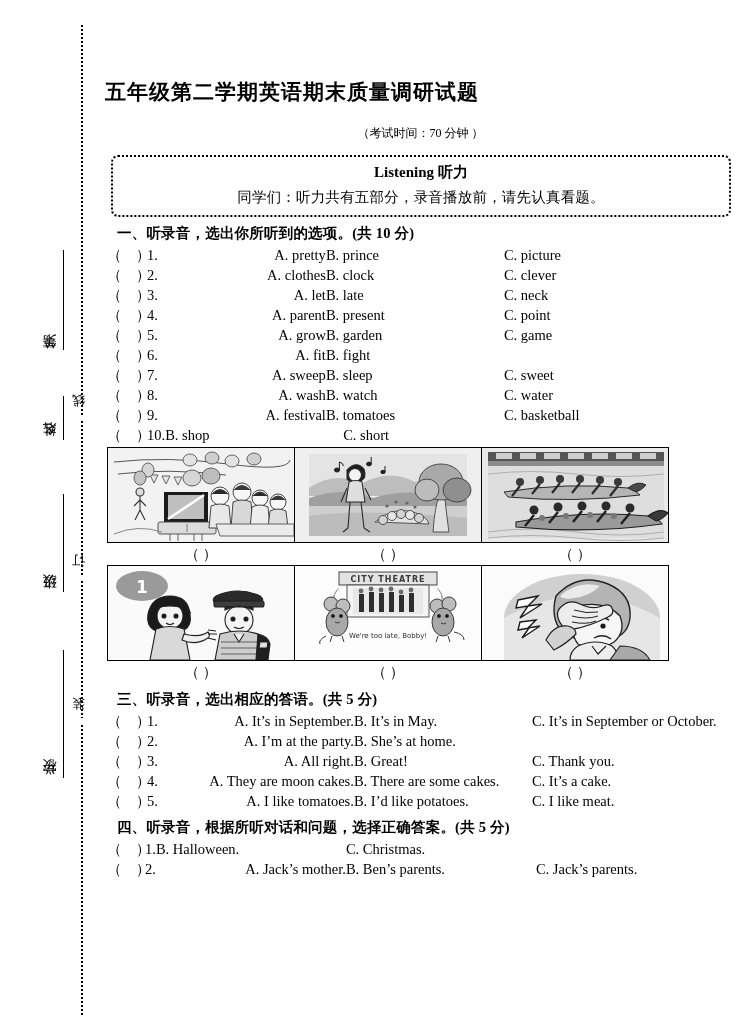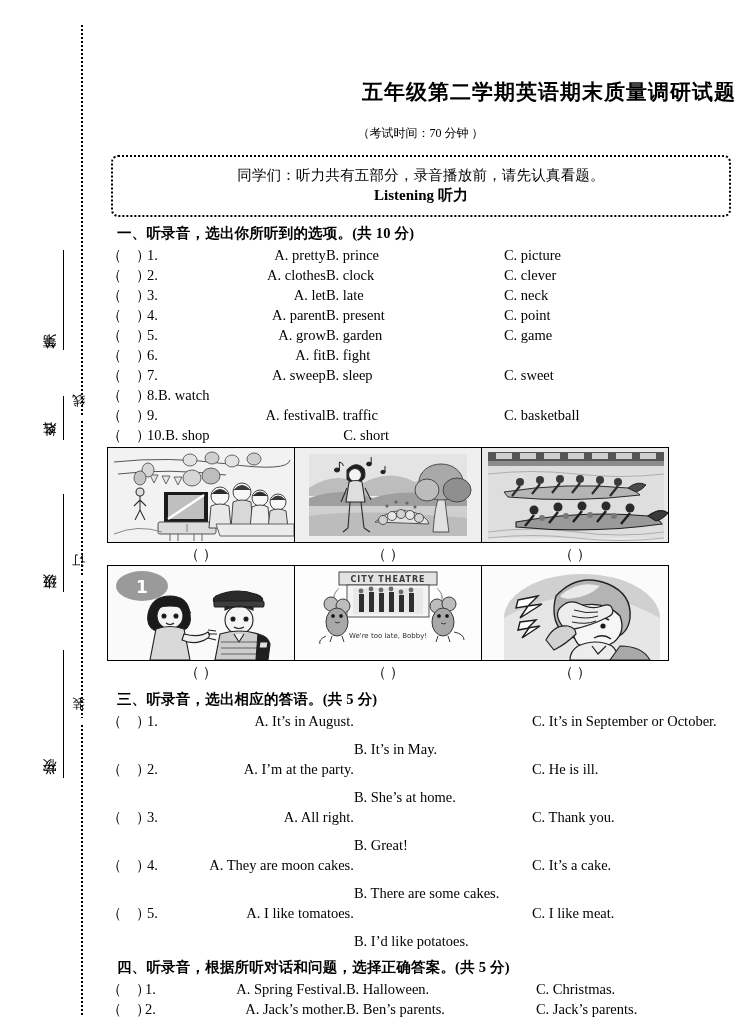--- a/index.html
+++ b/index.html
@@ -65,21 +65,21 @@
 
   
   #content {
     position: absolute;
     left: 105px;
     top: 0;
     width: 631px;
   }
 
   #exam-title {
-    text-align: right;
+    text-align: left;
     font-family: "DejaVu Sans", sans-serif;
     font-weight: bold;
     font-size: 21px;
     letter-spacing: 1px;
     margin: 0;
     padding-top: 78px;
   }
   #exam-subtitle {
     text-align: center;
     font-size: 12px;
@@ -132,21 +132,21 @@
   .qrow .num {
     flex: 0 0 auto;
     white-space: pre;
   }
   .qrow .opt-a { flex: 0 0 168px; text-align: right; }
   .qrow .opt-b { flex: 0 0 178px; }
   .qrow .opt-c { flex: 1 1 auto; }
 
   
   .qrow.wide .opt-a { flex: 0 0 196px; }
-  .qrow.wide .opt-b { flex: 0 0 178px; margin-top: 28px; }
+  .qrow.wide .opt-b { flex: 0 0 178px; }
 
   .qrow.s4 .paren { width: 38px; flex: 0 0 38px; }
   .qrow.s4 .opt-a { flex: 0 0 190px; }
   .qrow.s4 .opt-b { flex: 0 0 190px; }
 
   
   #picture-table {
     margin: 2px 0 0 2px;
     width: 562px;
     border-collapse: collapse;
@@ -202,25 +202,25 @@
   <div class="vlabel" style="top:784px;">学校</div>
   <div class="vrule" style="top:650px; height:128px;"></div>
 </div>
 
 <div id="content">
 
   <h1 id="exam-title">五年级第二学期英语期末质量调研试题</h1>
   <div id="exam-subtitle">（考试时间：70 分钟 ）</div>
 
   <div id="listening-box">
-    <div id="listening-note">同学们：听力共有五部分，录音播放前，请先认真看题。</div>
     <div id="listening-heading">
       <span>Listening</span>
       <span class="cn">听力</span>
     </div>
+    <div id="listening-note">同学们：听力共有五部分，录音播放前，请先认真看题。</div>
   </div>
 
   <div class="section-heading">一、听录音，选出你所听到的选项。(共 10 分)</div>
   <div>
     <div class="qrow">
         <span class="paren">（    ）</span>
         <span class="num">1.</span>
         <span class="opt-a">A. pretty</span>
         <span class="opt-b">B. prince</span>
         <span class="opt-c">C. picture</span>
@@ -262,27 +262,29 @@
     <div class="qrow">
         <span class="paren">（    ）</span>
         <span class="num">7.</span>
         <span class="opt-a">A. sweep</span>
         <span class="opt-b">B. sleep</span>
         <span class="opt-c">C. sweet</span>
       </div>
     <div class="qrow">
         <span class="paren">（    ）</span>
         <span class="num">8.</span>
+        <span class="opt-a">A. wash</span>
         <span class="opt-b">B. watch</span>
+        <span class="opt-c">C. water</span>
       </div>
     <div class="qrow">
         <span class="paren">（    ）</span>
         <span class="num">9.</span>
         <span class="opt-a">A. festival</span>
-        <span class="opt-b">B. traffic</span>
+        <span class="opt-b">B. tomatoes</span>
         <span class="opt-c">C. basketball</span>
       </div>
     <div class="qrow">
         <span class="paren">（    ）</span>
         <span class="num">10.</span>
         <span class="opt-b">B. shop</span>
         <span class="opt-c">C. short</span>
       </div>
   </div>
 
@@ -618,30 +620,29 @@
       <td class="blank-cell">（      ）</td>
     </tr>
   </tbody>
     </table>
 
   <div class="section-heading">三、听录音，选出相应的答语。(共 5 分)</div>
   <div>
     <div class="qrow wide">
         <span class="paren">（    ）</span>
         <span class="num">1.</span>
-        <span class="opt-a">A. It’s in August.</span>
+        <span class="opt-a">A. It’s in September.</span>
         <span class="opt-b">B. It’s in May.</span>
         <span class="opt-c">C. It’s in September or October.</span>
       </div>
     <div class="qrow wide">
         <span class="paren">（    ）</span>
         <span class="num">2.</span>
         <span class="opt-a">A. I’m at the party.</span>
         <span class="opt-b">B. She’s at home.</span>
-        <span class="opt-c">C. He is ill.</span>
       </div>
     <div class="qrow wide">
         <span class="paren">（    ）</span>
         <span class="num">3.</span>
         <span class="opt-a">A. All right.</span>
         <span class="opt-b">B. Great!</span>
         <span class="opt-c">C. Thank you.</span>
       </div>
     <div class="qrow wide">
         <span class="paren">（    ）</span>
@@ -657,21 +658,20 @@
         <span class="opt-b">B. I’d like potatoes.</span>
         <span class="opt-c">C. I like meat.</span>
       </div>
   </div>
 
   <div class="section-heading">四、听录音，根据所听对话和问题，选择正确答案。(共 5 分)</div>
   <div>
     <div class="qrow s4">
         <span class="paren">（    ）</span>
         <span class="num">1.</span>
-        <span class="opt-a">A. Spring Festival.</span>
         <span class="opt-b">B. Halloween.</span>
         <span class="opt-c">C. Christmas.</span>
       </div>
     <div class="qrow s4">
         <span class="paren">（    ）</span>
         <span class="num">2.</span>
         <span class="opt-a">A. Jack’s mother.</span>
         <span class="opt-b">B. Ben’s parents.</span>
         <span class="opt-c">C. Jack’s parents.</span>
       </div>

